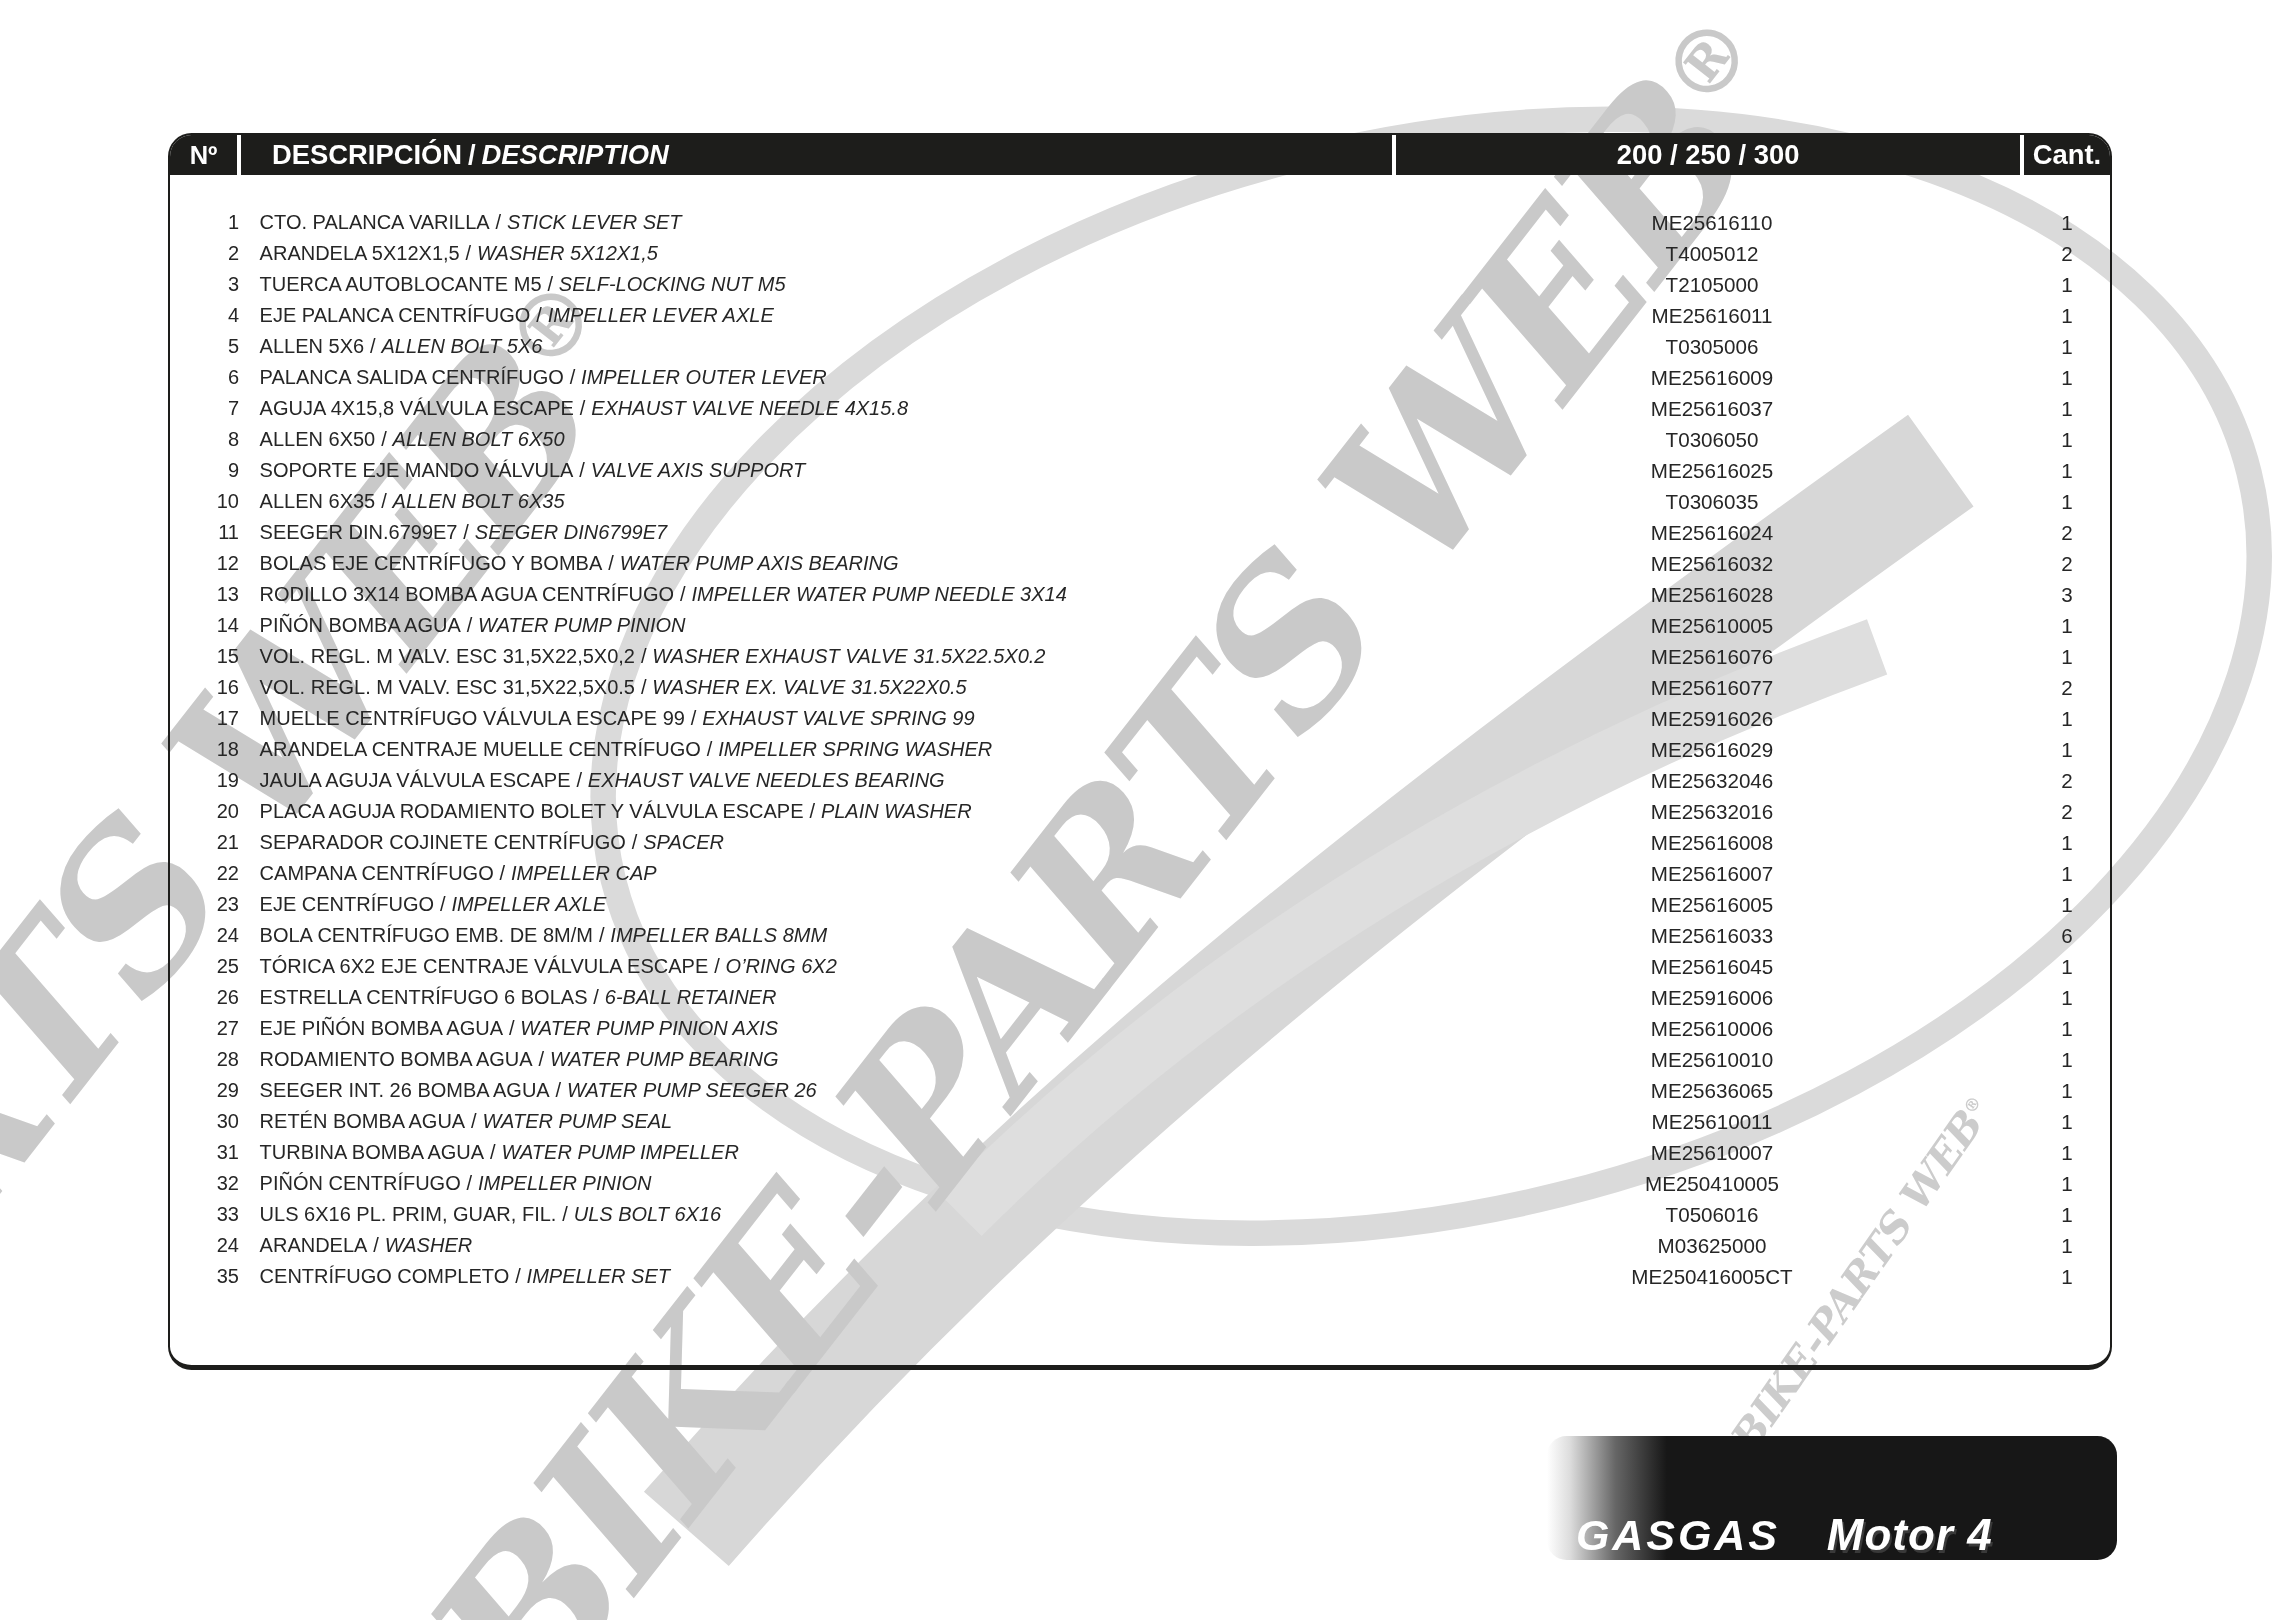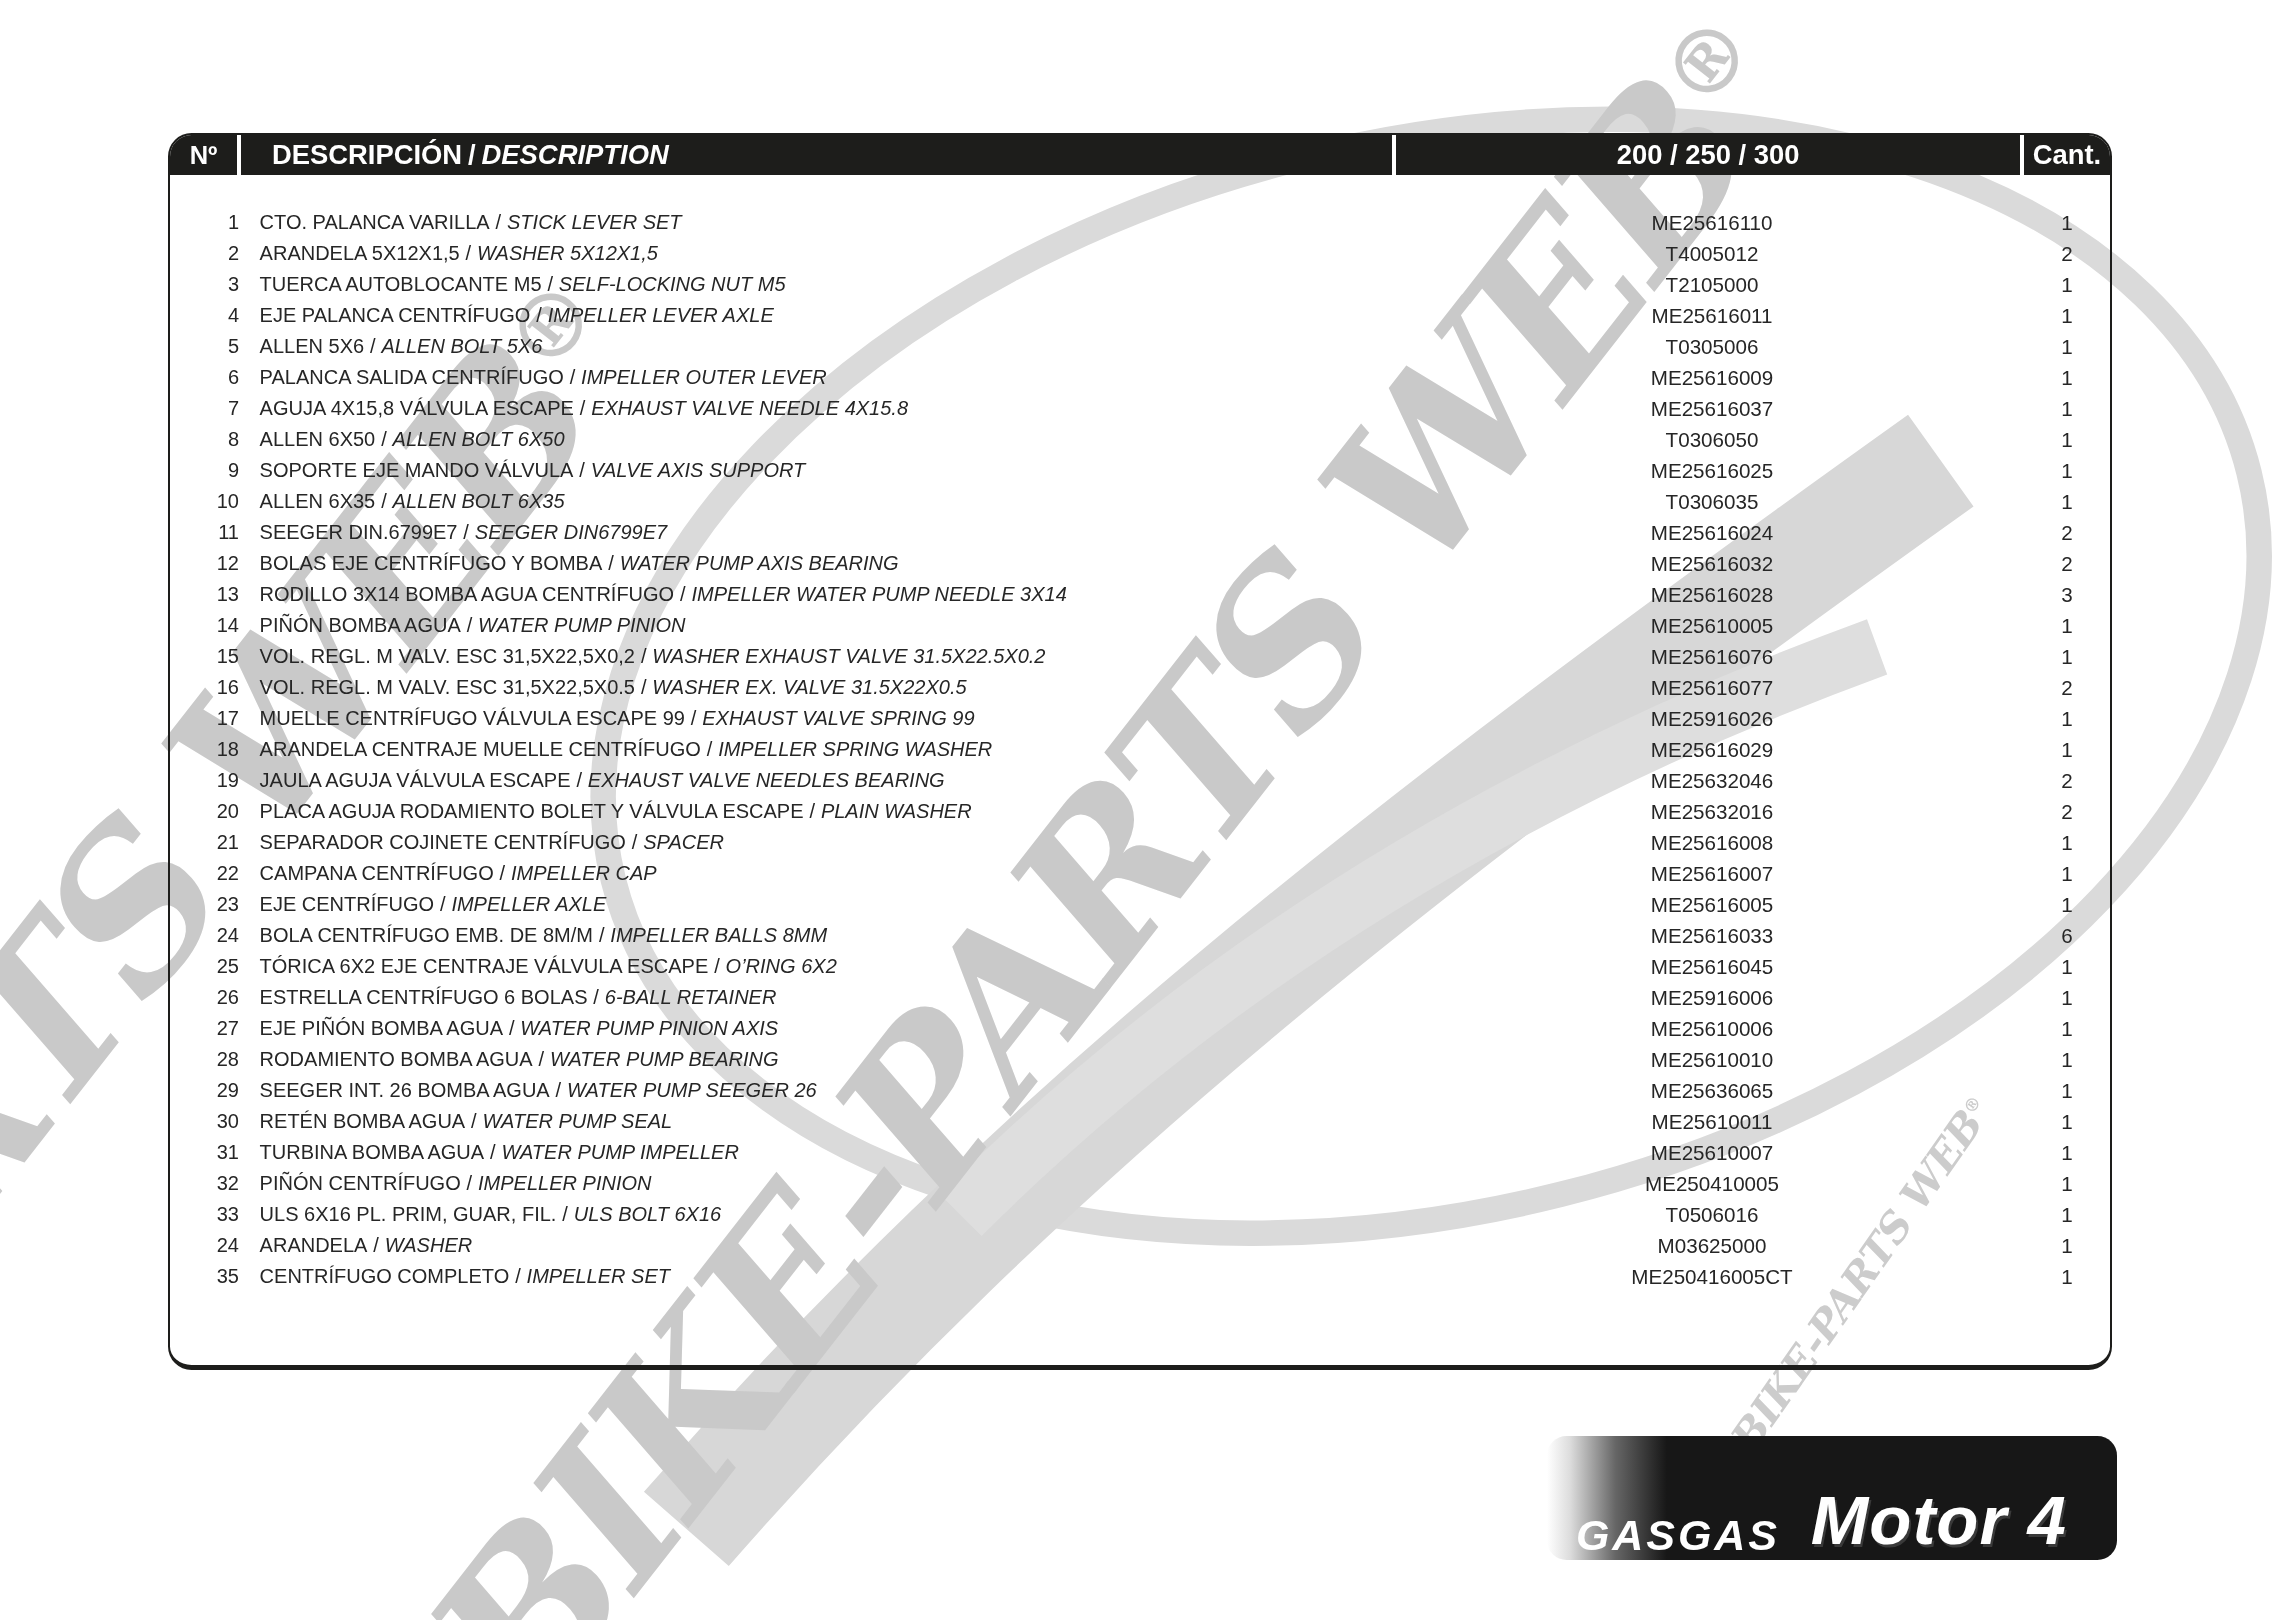--- a/index.html
+++ b/index.html
@@ -42,22 +42,22 @@
   .td-desc{flex:1;padding-left:18.6px;}
   .td-part{width:624px;text-align:center;font-size:20.6px;}
   .td-qty{width:86px;text-align:center;font-size:20.6px;}
 
   
   .logo{position:absolute;left:1547px;top:1436px;width:570px;height:124px;z-index:3;
         border-radius:19.6px;display:flex;align-items:flex-end;
         background:linear-gradient(90deg,#ffffff 0%,#dddddd 4%,#666666 12%,#171717 21%,#171717 100%);}
   .brand{margin-left:29px;color:#ffffff;font-weight:bold;font-style:italic;
          font-size:43px;letter-spacing:2.9px;}
-  .model{margin-left:31px;color:#ffffff;font-weight:bold;font-style:italic;
-         font-size:69px;letter-spacing:1px;text-shadow:2px 2.9px 0 rgba(120,120,120,0.35);}
+  .model{margin-left:47px;color:#ffffff;font-weight:bold;font-style:italic;
+         font-size:44px;letter-spacing:1px;text-shadow:2px 2.9px 0 rgba(120,120,120,0.35);}
 </style>
 </head>
 <body>
 
 <div class="page">
 
   <svg class="emblem" width="2291" height="1620" viewBox="0 0 2337 1653">
     <g fill="none">
       <ellipse cx="1460" cy="690" rx="860" ry="545" stroke="#dadada" stroke-width="26" transform="rotate(-14 1460 690)"></ellipse>
       <path d="M 700,1560 C 1050,1160 1420,870 1980,470" stroke="#d7d7d7" stroke-width="115"></path>

